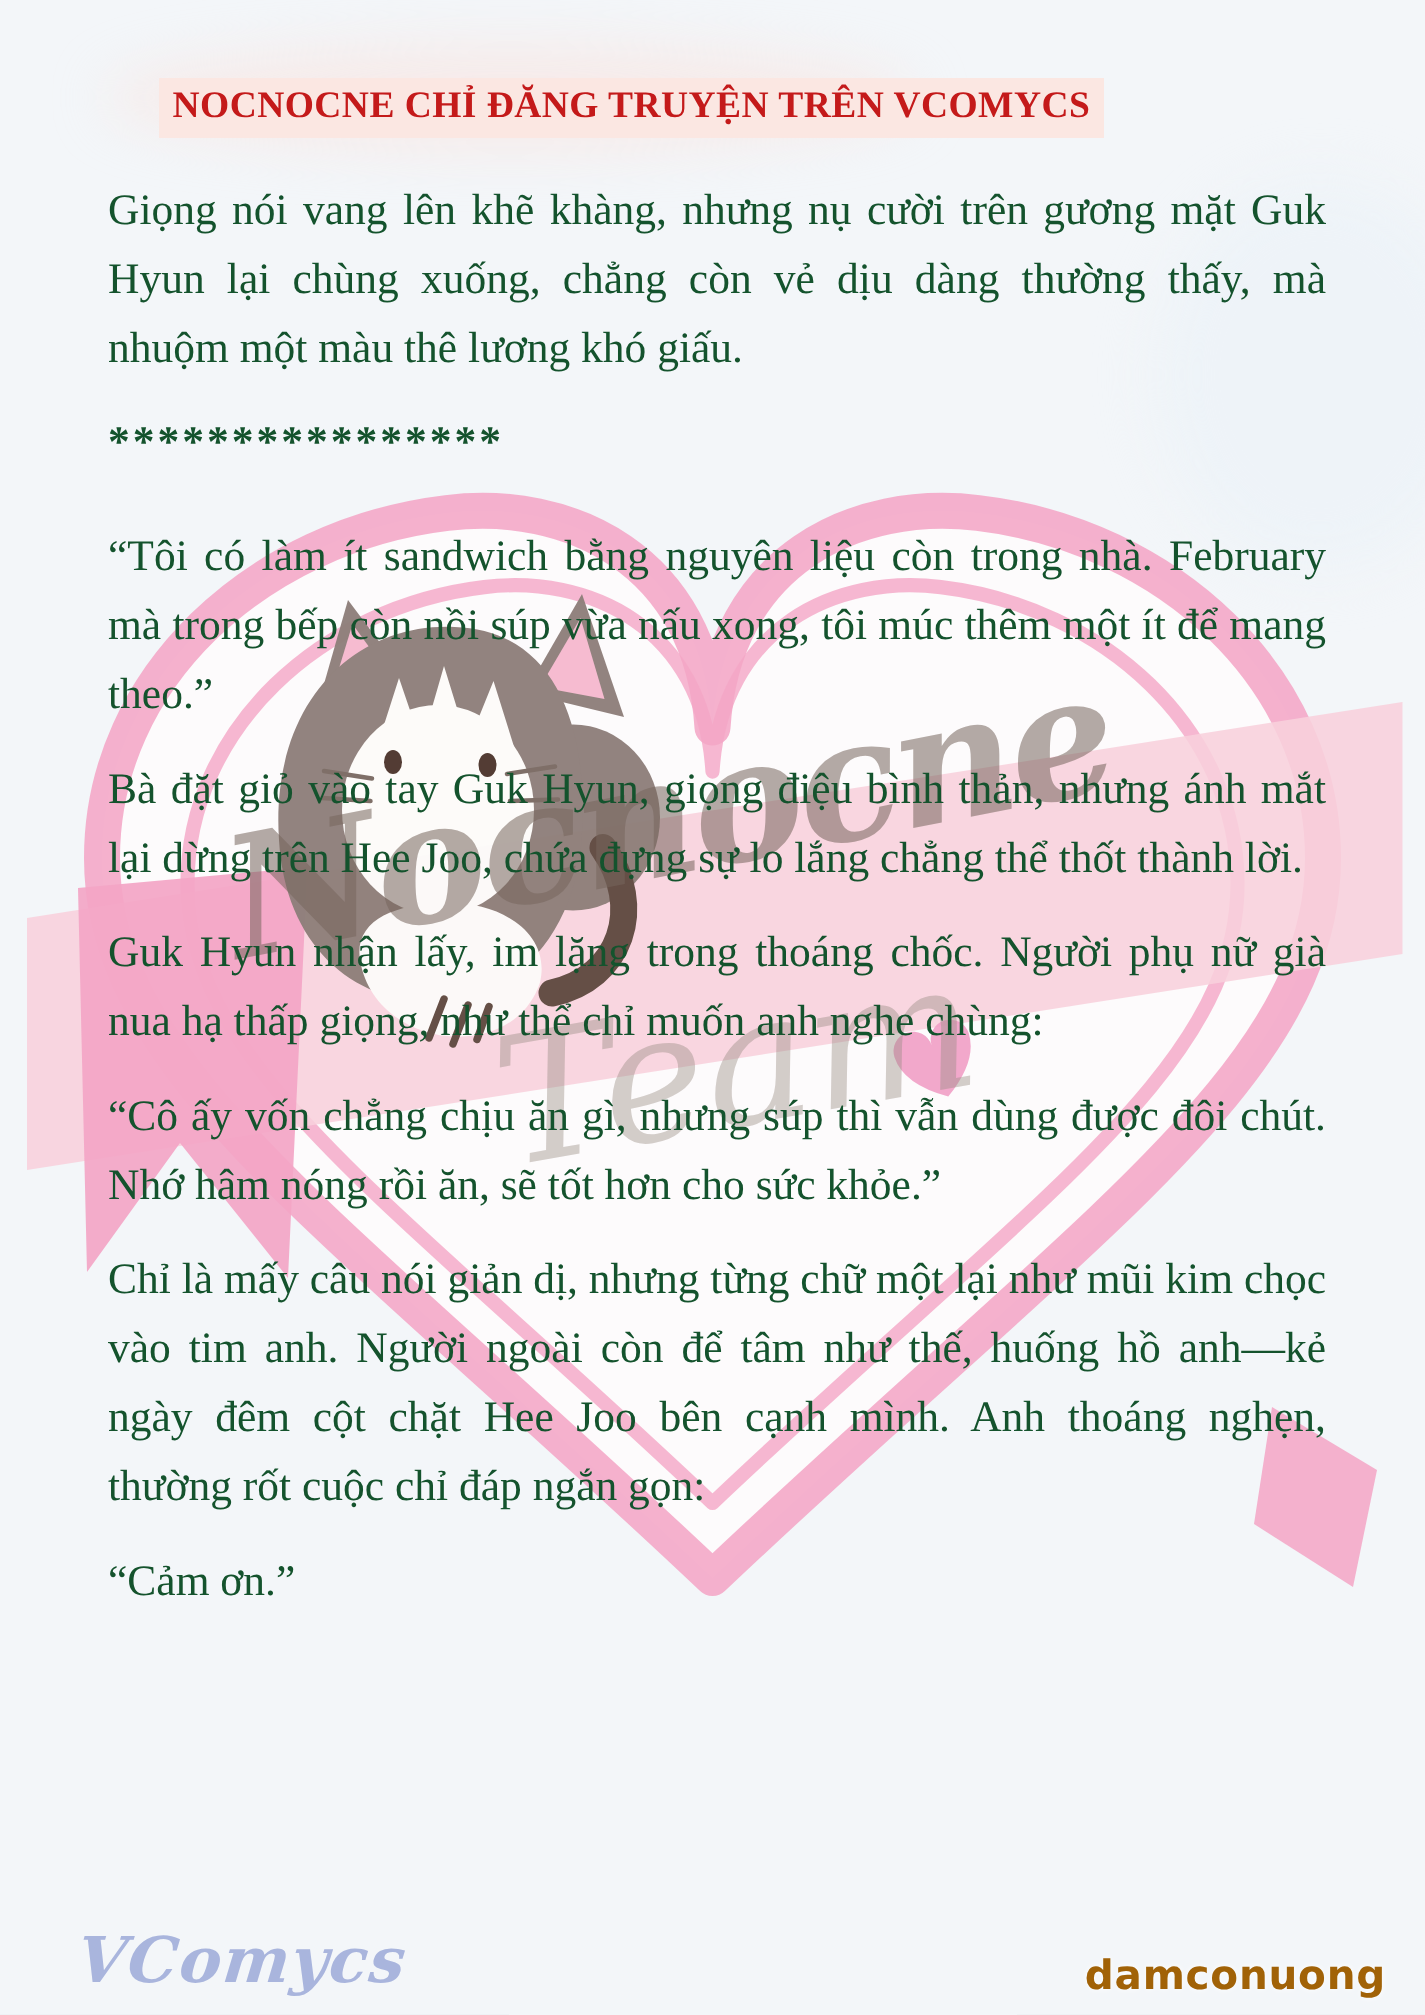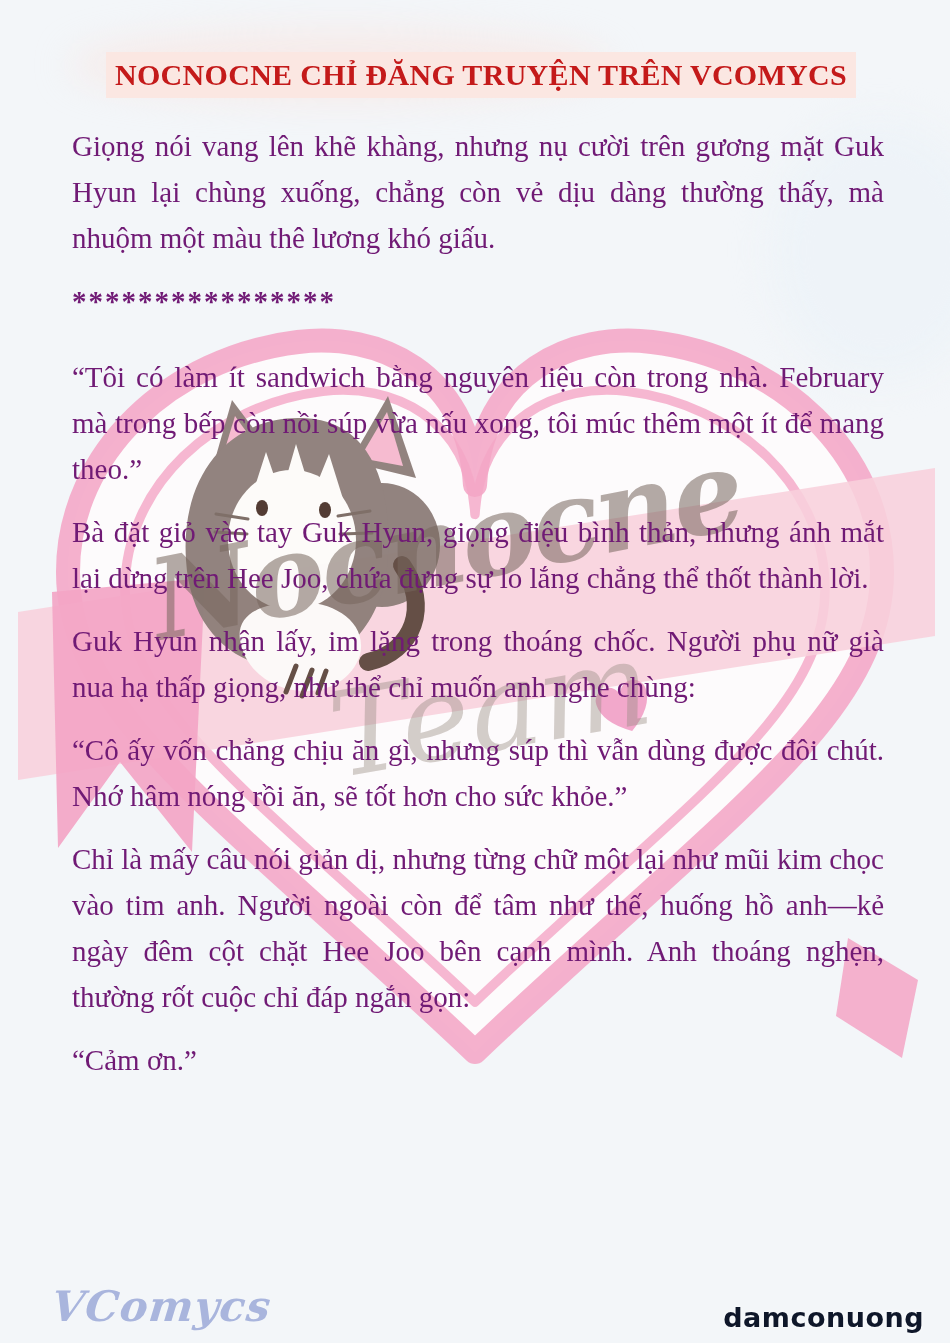--- a/index.html
+++ b/index.html
@@ -27,39 +27,39 @@
     font-family:"DejaVu Serif",serif;font-style:italic;
     font-size:118px;color:rgba(152,140,130,.42);
     transform:rotate(-10deg);transform-origin:left center;
   }
 
   
   .content{position:relative;z-index:5;padding:52px 66px 0 72px;}
   .notice{
     display:inline-block;margin-left:34px;margin-bottom:25px;
     background:#fbe7e2;color:#c41a1a;
-    font-weight:bold;font-size:30px;line-height:1.3;
+    font-weight:bold;font-size:25px;line-height:1.3;
     padding:3px 9px 4px;letter-spacing:.3px;text-align:center;
   }
   .content p{
-    margin:0 0 17px;font-size:29px;line-height:46px;color:#701a75;
+    margin:0 0 17px;font-size:29px;line-height:46px;color:#14532d;
     text-align:justify;
   }
   .content p.stars{margin:0 0 30px;letter-spacing:2px;font-weight:bold;text-align:left;}
 
   
   .footer-logo{
     position:absolute;left:52px;bottom:12px;z-index:4;
     font-family:"DejaVu Serif",serif;font-style:italic;font-weight:bold;
     font-size:42px;color:#a9b5dd;letter-spacing:1px;transform:skewX(-6deg);
   }
   .footer-credit{
     position:absolute;right:26px;bottom:10px;z-index:4;
     font-family:"DejaVu Sans","Liberation Sans",sans-serif;font-weight:bold;
-    font-size:27px;color:#0f172a;letter-spacing:.5px;
+    font-size:27px;color:#a16207;letter-spacing:.5px;
     text-shadow:0 0 4px rgba(255,255,255,.9);
   }
 </style>
 </head>
 <body>
 
 <div class="page">
 
   <div class="tint a"></div>
   <div class="tint b"></div>

